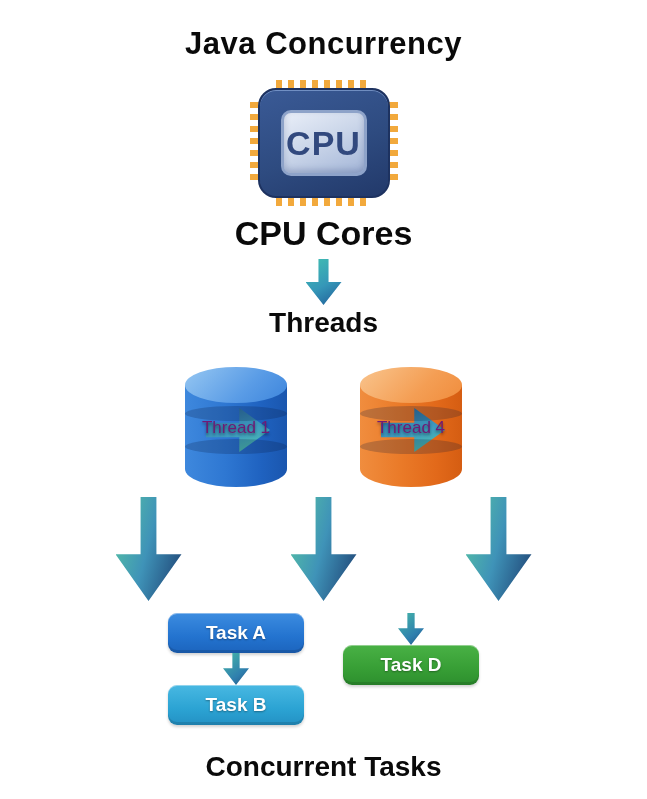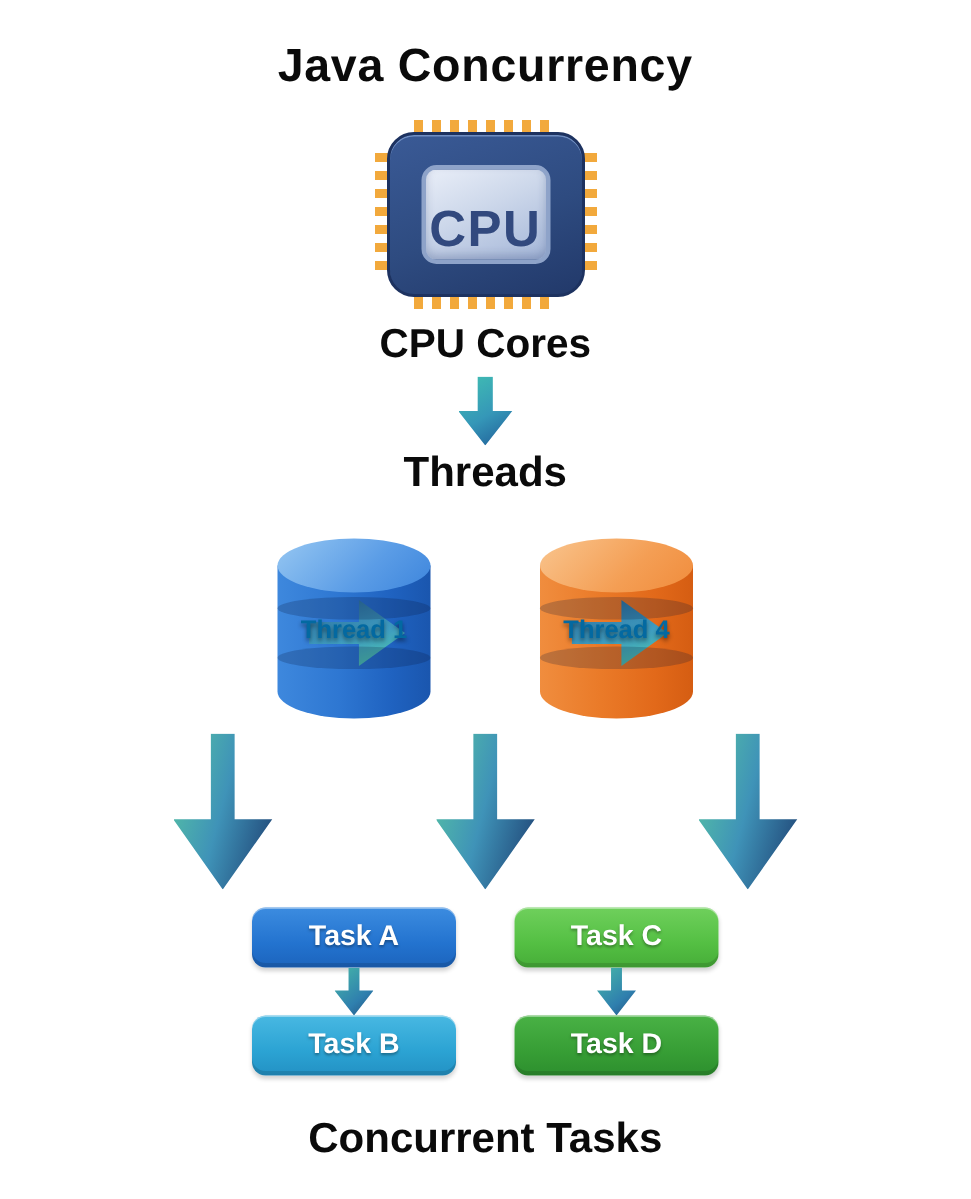--- a/index.html
+++ b/index.html
@@ -9,21 +9,21 @@
     font-family:"Liberation Sans", sans-serif;
     -webkit-font-smoothing:antialiased;
   }
   .page { width:647px; height:799px; display:flex; flex-direction:column; align-items:center; }
 
   
   .page-title {
     margin-top:26px; font-size:31px; font-weight:800; color:#0a0a0a; letter-spacing:0.5px;
   }
   .caption { font-weight:800; color:#0a0a0a; }
-  .cpu-caption { margin-top:8px; font-size:27px; }
+  .cpu-caption { margin-top:8px; font-size:34px; }
   .threads-caption { margin-top:2px; font-size:28px; }
   .bottom-caption { margin-top:26px; font-size:28px; }
 
   
   .chip { position:relative; width:148px; height:126px; margin-top:18px; }
   .pins { position:absolute; background:repeating-linear-gradient(90deg,#f2a93c 0 6px, transparent 6px 12px); }
   .pins-top    { top:0; left:26px; right:26px; height:10px; }
   .pins-bottom { bottom:0; left:26px; right:26px; height:10px; }
   .pins-left, .pins-right {
     width:10px; top:22px; bottom:22px;
@@ -33,21 +33,21 @@
   .chip-body {
     position:absolute; left:8px; right:8px; top:8px; bottom:8px;
     background:linear-gradient(160deg,#3a5a96 0%, #2e4b80 55%, #22396a 100%);
     border-radius:18px; border:2px solid #1d3260;
     box-shadow:inset 0 1px 0 rgba(160,190,235,.55);
   }
   .chip-inner {
     position:absolute; left:21px; right:21px; top:20px; bottom:20px;
     border-radius:10px; border:3px solid #8ea3c9;
     background:linear-gradient(155deg,#e9eef8 0%, #ccd7ea 45%, #a4b6d8 100%);
-    display:flex; align-items:flex-end; justify-content:center;
+    display:flex; align-items:center; justify-content:center;
     box-shadow:inset 0 -3px 6px rgba(40,60,110,.25);
   }
   .chip-label { font-size:34px; font-weight:800; color:#32497e; letter-spacing:1px; }
 
   
   .v-arrow-main {
     width:36px; height:46px; margin-top:6px;
     clip-path:polygon(36% 0, 64% 0, 64% 50%, 100% 50%, 50% 100%, 0 50%, 36% 50%);
     background:linear-gradient(150deg,#41c0b2 0%, #3597b8 55%, #1f5a96 100%);
   }
@@ -86,21 +86,21 @@
     position:absolute; left:0; right:0; top:0; height:36px;
     border-radius:50%; z-index:3;
   }
   .db-groove {
     position:absolute; left:0; right:0; height:15px; border-radius:50%;
     background:rgba(10,25,60,.22); z-index:2;
   }
   .g1 { top:39px; } .g2 { top:72px; }
   .db-label {
     position:absolute; top:51px; left:0; right:0; z-index:4;
-    text-align:center; color:#0369a1; font-weight:700; font-size:17px;
+    text-align:center; color:#701a75; font-weight:400; font-size:17px;
     text-shadow:0 2px 3px rgba(0,0,0,.45);
   }
   .db-blue  .db-top  { background:linear-gradient(135deg,#96c7f2 0%, #5a9ce6 60%, #3d85dc 100%); }
   .db-blue  .db-body { background:linear-gradient(90deg,#3e88dd 0%, #2e77d2 40%, #1f62c0 75%, #1a56ae 100%); }
   .db-green .db-top  { background:linear-gradient(135deg,#bbe596 0%, #84ca58 60%, #6fbc44 100%); }
   .db-green .db-body { background:linear-gradient(90deg,#68bd42 0%, #55ad32 40%, #459c28 75%, #3c8c22 100%); }
   .db-orange .db-top  { background:linear-gradient(135deg,#f9c58e 0%, #f49e54 60%, #f08c3c 100%); }
   .db-orange .db-body { background:linear-gradient(90deg,#f08d3e 0%, #ea7a28 40%, #e2691a 75%, #d55d12 100%); }
 
   
@@ -178,21 +178,20 @@
       </div>
   </div>
 
   <div class="row3 tasks-row">
     <div class="cell">
       <div class="task-box task-a">Task A</div>
       <div class="small-arrow"></div>
       <div class="task-box task-b">Task B</div>
     </div>
     <div class="cell">
-      <div class="task-box task-c">Task C</div>
       <div class="small-arrow"></div>
       <div class="task-box task-d">Task D</div>
     </div>
   </div>
 
   <div class="caption bottom-caption">Concurrent Tasks</div>
 
 </div>
 
 </body></html>

